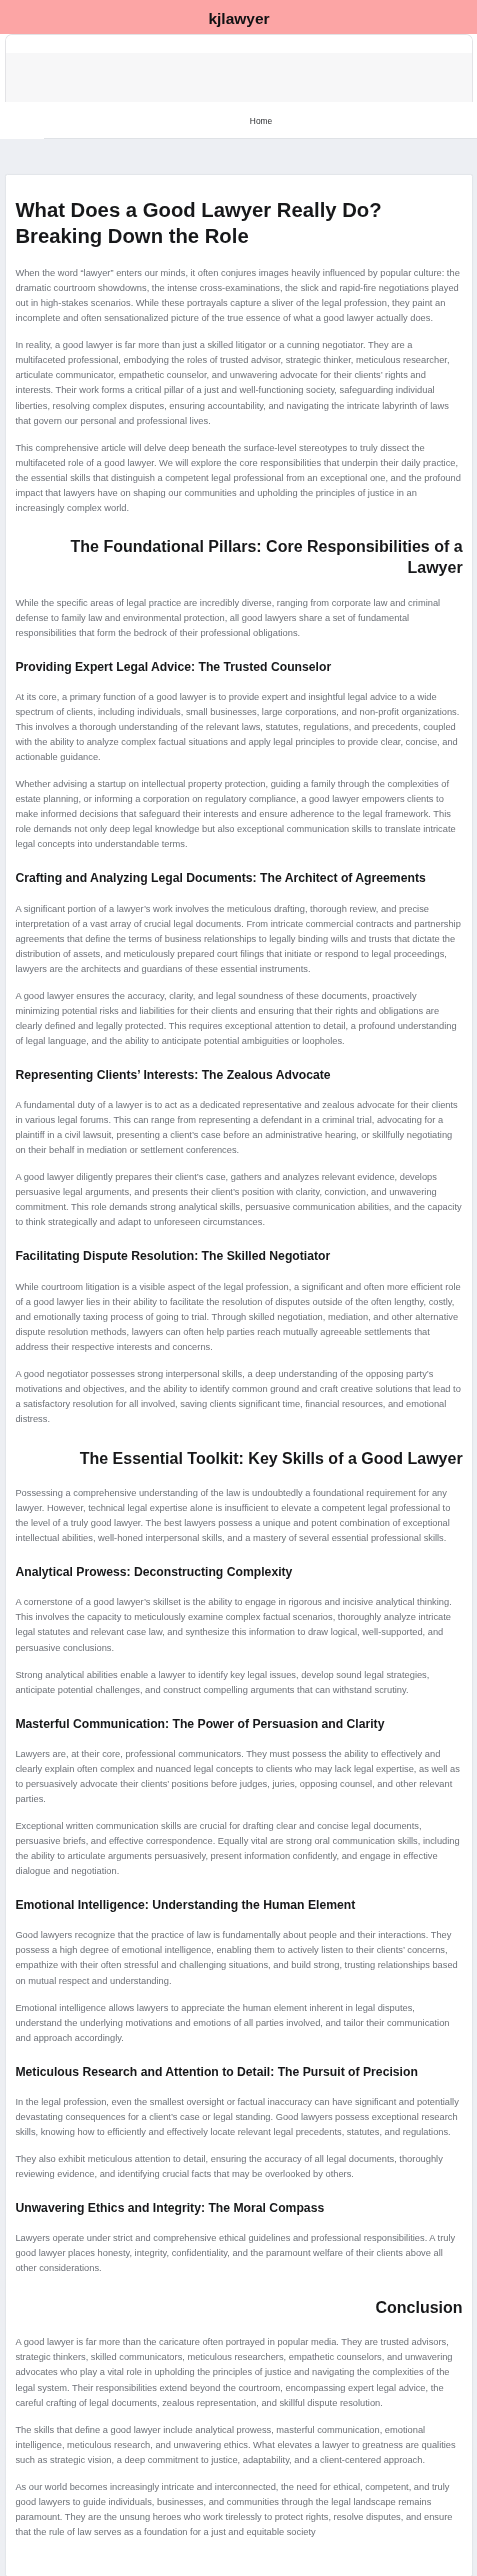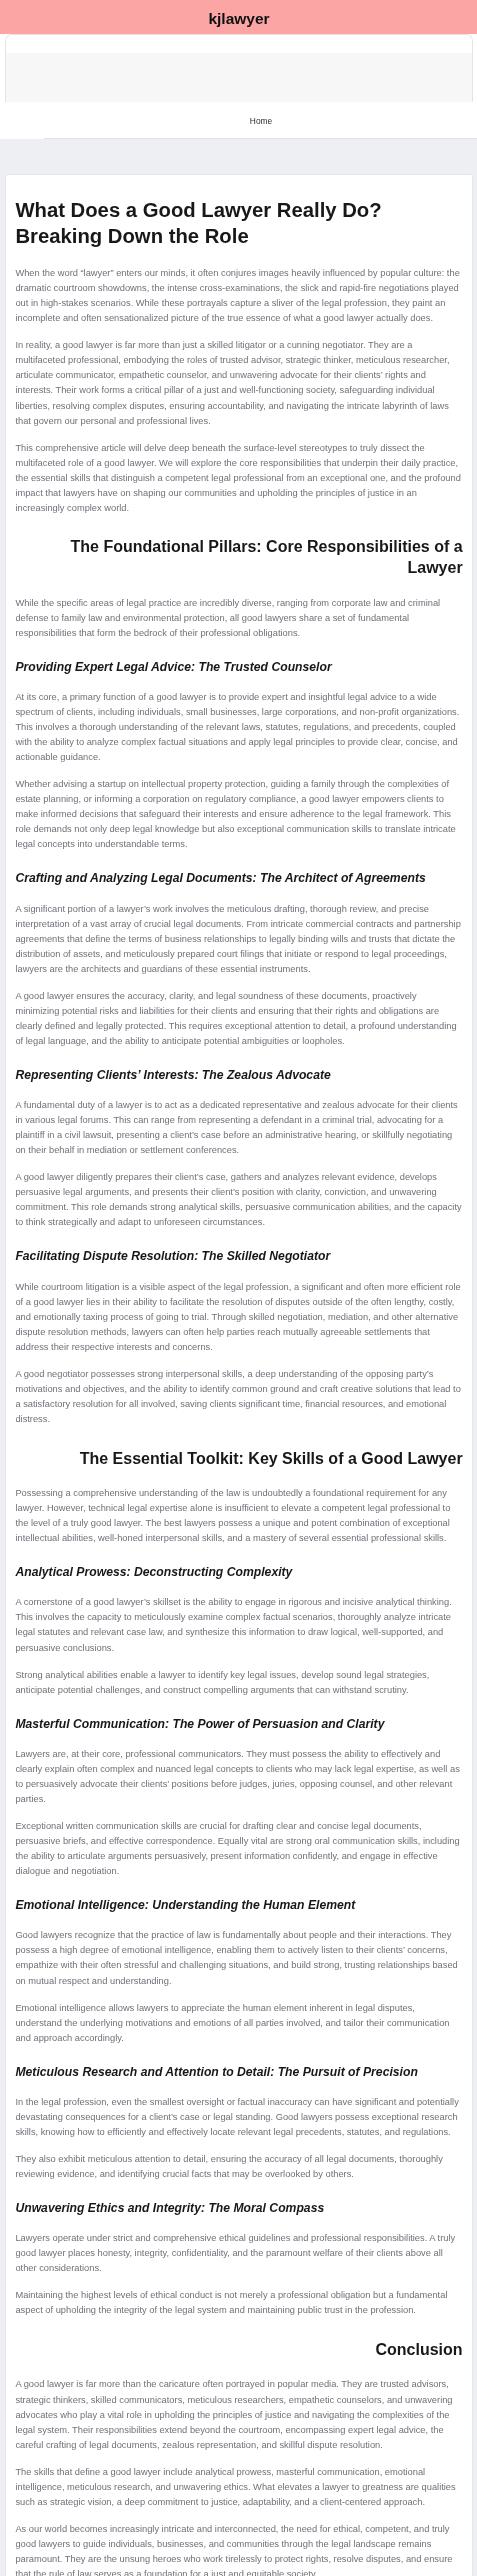--- a/index.html
+++ b/index.html
@@ -79,21 +79,20 @@
     color:var(--heading-text);
     margin:21.5px 0 16.7px 0;
     text-align:right;
   }
   .article-body h3{
     font-size:12.2px;
     line-height:1.3;
     font-weight:700;
     color:var(--heading-text);
     margin:19px 0 14.3px 0;
-    font-style:italic;
   }
   .article-body p{
     font-size:9.3px;
     line-height:1.62;
     color:var(--body-text);
     margin:0 0 12px 0;
   }
 </style>
 </head>
 <body>
@@ -141,21 +140,20 @@
         <p>Lawyers are, at their core, professional communicators. They must possess the ability to effectively and clearly explain often complex and nuanced legal concepts to clients who may lack legal expertise, as well as to persuasively advocate their clients’ positions before judges, juries, opposing counsel, and other relevant parties.</p>
         <p>Exceptional written communication skills are crucial for drafting clear and concise legal documents, persuasive briefs, and effective correspondence. Equally vital are strong oral communication skills, including the ability to articulate arguments persuasively, present information confidently, and engage in effective dialogue and negotiation.</p>
         <h3>Emotional Intelligence: Understanding the Human Element</h3>
         <p>Good lawyers recognize that the practice of law is fundamentally about people and their interactions. They possess a high degree of emotional intelligence, enabling them to actively listen to their clients’ concerns, empathize with their often stressful and challenging situations, and build strong, trusting relationships based on mutual respect and understanding.</p>
         <p>Emotional intelligence allows lawyers to appreciate the human element inherent in legal disputes, understand the underlying motivations and emotions of all parties involved, and tailor their communication and approach accordingly.</p>
         <h3>Meticulous Research and Attention to Detail: The Pursuit of Precision</h3>
         <p>In the legal profession, even the smallest oversight or factual inaccuracy can have significant and potentially devastating consequences for a client’s case or legal standing. Good lawyers possess exceptional research skills, knowing how to efficiently and effectively locate relevant legal precedents, statutes, and regulations.</p>
         <p>They also exhibit meticulous attention to detail, ensuring the accuracy of all legal documents, thoroughly reviewing evidence, and identifying crucial facts that may be overlooked by others.</p>
         <h3>Unwavering Ethics and Integrity: The Moral Compass</h3>
         <p>Lawyers operate under strict and comprehensive ethical guidelines and professional responsibilities. A truly good lawyer places honesty, integrity, confidentiality, and the paramount welfare of their clients above all other considerations.</p>
-        <p>Maintaining the highest levels of ethical conduct is not merely a professional obligation but a fundamental aspect of upholding the integrity of the legal system and maintaining public trust in the profession.</p>
         <h2>Conclusion</h2>
         <p>A good lawyer is far more than the caricature often portrayed in popular media. They are trusted advisors, strategic thinkers, skilled communicators, meticulous researchers, empathetic counselors, and unwavering advocates who play a vital role in upholding the principles of justice and navigating the complexities of the legal system. Their responsibilities extend beyond the courtroom, encompassing expert legal advice, the careful crafting of legal documents, zealous representation, and skillful dispute resolution.</p>
         <p>The skills that define a good lawyer include analytical prowess, masterful communication, emotional intelligence, meticulous research, and unwavering ethics. What elevates a lawyer to greatness are qualities such as strategic vision, a deep commitment to justice, adaptability, and a client-centered approach.</p>
         <p>As our world becomes increasingly intricate and interconnected, the need for ethical, competent, and truly good lawyers to guide individuals, businesses, and communities through the legal landscape remains paramount. They are the unsung heroes who work tirelessly to protect rights, resolve disputes, and ensure that the rule of law serves as a foundation for a just and equitable society</p>
       </div>
   </article>
 </main>
 
 
 </body></html>

